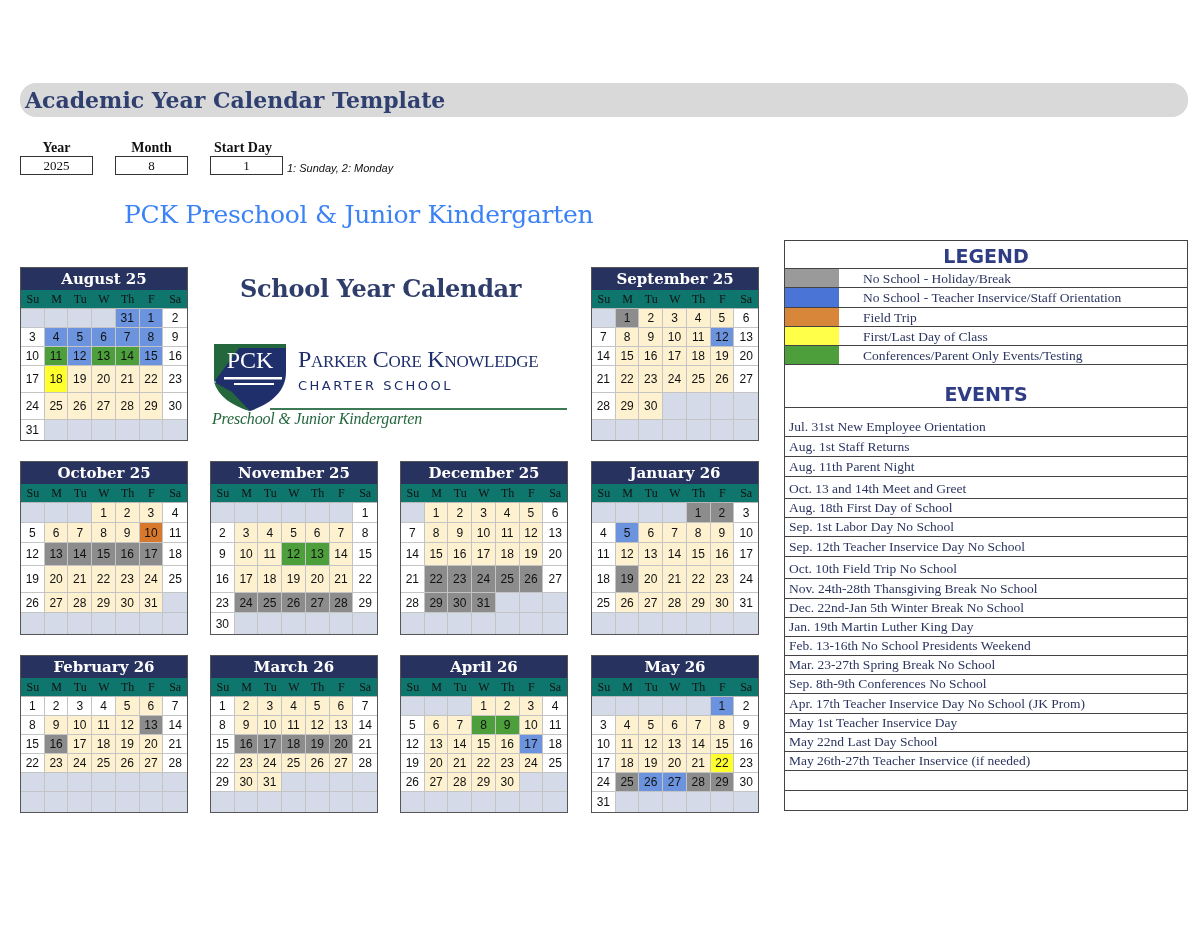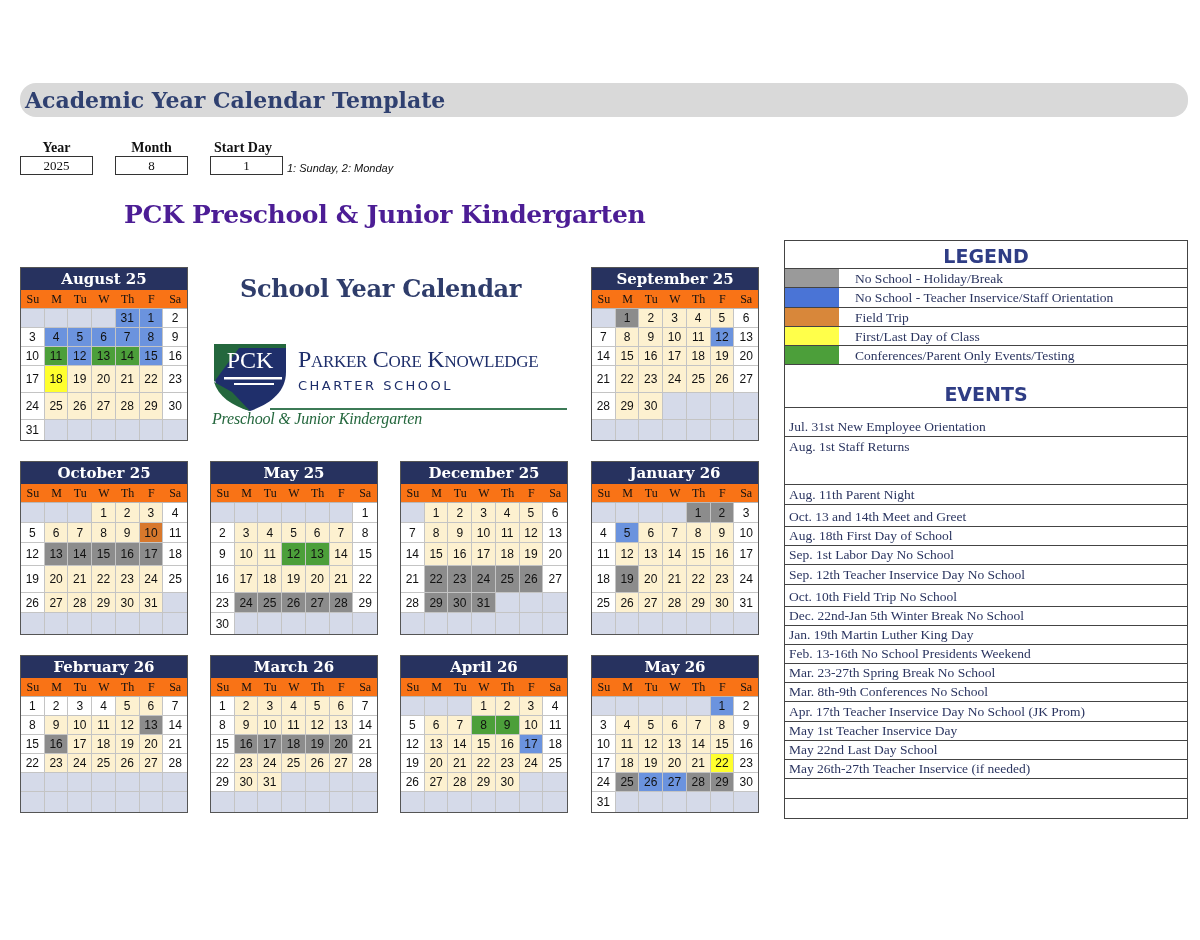--- a/index.html
+++ b/index.html
@@ -3,50 +3,50 @@
 <meta charset="utf-8">
 <style>
   * { box-sizing: border-box; margin: 0; padding: 0; }
   body { width: 1200px; height: 940px; background: #ffffff; position: relative; overflow: hidden; font-family: "DejaVu Serif", serif; color: #2b3560; }
   .title-bar { position: absolute; left: 20px; top: 83px; width: 1168px; height: 34px; background: #d9d9d9; border-radius: 16px; }
   .title-bar span { position: absolute; left: 5px; top: 4px; font-size: 22px; font-weight: bold; color: #2f4070; font-family: "DejaVu Serif", serif; letter-spacing: 0px; }
   .param { position: absolute; top: 140px; text-align: center; }
   .param .lbl { font-size: 14px; font-weight: bold; color: #111; font-family: "Liberation Serif", serif; height: 16px; line-height: 16px; }
   .param .val { border: 1px solid #333; height: 19px; font-size: 13px; line-height: 17px; color: #111; font-family: "Liberation Serif", serif; }
   .hint { position: absolute; left: 287px; top: 162px; font-size: 11px; font-style: italic; color: #111; font-family: "Liberation Sans", sans-serif; }
-  .school-title { position: absolute; left: 124px; top: 200px; font-size: 25px; font-weight: bold; color: #4c1d95; font-family: "DejaVu Serif", serif; letter-spacing: -0.3px; }
+  .school-title { position: absolute; left: 124px; top: 200px; font-size: 25px; font-weight: normal; color: #3b82f6; font-family: "DejaVu Serif", serif; letter-spacing: -0.3px; }
   .syc { position: absolute; left: 240px; top: 274px; font-size: 24px; font-weight: bold; color: #2f3d6b; font-family: "DejaVu Serif", serif; letter-spacing: -0.3px; }
   .logo { position: absolute; left: 210px; top: 340px; width: 360px; height: 100px; }
   .logo .shield { position: absolute; left: 2px; top: 2px; width: 76px; height: 70px; }
   .logo .pcktext { position: absolute; left: 88px; top: 10px; font-size: 21px; color: #1f2f6b; font-family: "Liberation Serif", serif; letter-spacing: -0.3px; white-space: nowrap; }
   .logo .charter { position: absolute; left: 88px; top: 38px; font-size: 13px; color: #1f2f6b; font-family: "DejaVu Sans", sans-serif; letter-spacing: 2.5px; }
   .logo .rule { position: absolute; left: 60px; top: 68px; width: 297px; height: 2px; background: #3c7a56; }
   .logo .sub { position: absolute; left: 2px; top: 70px; font-size: 16px; font-style: italic; color: #24673d; font-family: "Liberation Serif", serif; white-space: nowrap; letter-spacing: -0.2px; }
 
   .cal { position: absolute; width: 168px; border: 1.5px solid #555; background: #fff; }
   .cal .mhead { background: #27325f; color: #fff; text-align: center; font-weight: bold; font-size: 15px; height: 22px; line-height: 22px; font-family: "DejaVu Serif", serif; }
-  .cal .dhead { display: grid; grid-template-columns: repeat(7, 1fr); background: #f97316; height: 19px; border-bottom: 1px solid #b8b8b8; }
+  .cal .dhead { display: grid; grid-template-columns: repeat(7, 1fr); background: #0f766e; height: 19px; border-bottom: 1px solid #b8b8b8; }
   .cal .dhead span { text-align: center; font-size: 12px; line-height: 19px; color: #111; font-family: "Liberation Serif", serif; }
   .cal .week { display: grid; grid-template-columns: repeat(7, 1fr); }
   .cal .cell { text-align: center; font-size: 12px; font-family: "Liberation Sans", sans-serif; color: #111; border-right: 1px solid #c4c4c4; border-bottom: 1px solid #c4c4c4; display: flex; align-items: center; justify-content: center; }
   .cal .cell:last-child { border-right: none; }
   .c-empty { background: #d5dae9; }
   .c-weekend { background: #ffffff; }
   .c-school { background: #fdf1d0; }
   .c-holiday { background: #8c8c8c; }
   .c-inservice { background: #6b93de; }
   .c-trip { background: #d8782c; }
   .c-firstlast { background: #ffff2e; }
   .c-conf { background: #4c9f3a; }
 
   .legend { position: absolute; left: 784px; top: 240px; width: 404px; border: 1.5px solid #444; background: #fff; }
   .legend .hdr { text-align: center; font-weight: bold; font-size: 19px; color: #2f3d85; font-family: "DejaVu Sans", sans-serif; height: 28px; line-height: 30px; border-bottom: 1.5px solid #444; }
   .legend .lrow { display: flex; height: 19.3px; border-bottom: 1.5px solid #444; }
   .legend .swatch { width: 54px; height: 100%; }
-  .legend .ltext { padding-left: 16px; font-size: 13.5px; font-family: "Liberation Serif", serif; color: #2b3560; line-height: 20px; white-space: nowrap; }
+  .legend .ltext { padding-left: 24px; font-size: 13.5px; font-family: "Liberation Serif", serif; color: #2b3560; line-height: 20px; white-space: nowrap; }
   .legend .ehdr { text-align: center; font-weight: bold; font-size: 19px; color: #2f3d85; font-family: "DejaVu Sans", sans-serif; height: 26px; line-height: 26px; margin-top: 16px; }
   .legend .erow { border-top: 1.5px solid #444; padding-left: 4px; font-size: 13.5px; font-family: "Liberation Serif", serif; color: #2b3560; white-space: nowrap; display: flex; align-items: flex-end; padding-bottom: 1px; }
 </style>
 </head>
 <body>
 
 <div class="title-bar">
   <span>Academic Year Calendar Template</span>
 </div>
 
@@ -276,21 +276,21 @@
         <div class="cell c-empty" style="border-bottom: none;"></div>
         <div class="cell c-empty" style="border-bottom: none;"></div>
         <div class="cell c-empty" style="border-bottom: none;"></div>
         <div class="cell c-empty" style="border-bottom: none;"></div>
         <div class="cell c-empty" style="border-bottom: none;"></div>
         <div class="cell c-empty" style="border-bottom: none;"></div>
         <div class="cell c-empty" style="border-bottom: none;"></div>
       </div>
     </div>
     <div class="cal" style="left: 210px; top: 461px;">
-      <div class="mhead">May 25</div>
+      <div class="mhead">November 25</div>
       <div class="dhead">
         <span>Su</span>
         <span>M</span>
         <span>Tu</span>
         <span>W</span>
         <span>Th</span>
         <span>F</span>
         <span>Sa</span>
       </div>
       <div class="week" style="height: 20px;">
@@ -767,31 +767,32 @@
       </div>
       <div class="lrow">
         <div class="swatch" style="background: rgb(76, 159, 58);"></div>
         <div class="ltext"> Conferences/Parent Only Events/Testing</div>
       </div>
     </div>
   <div class="ehdr">EVENTS</div>
   <div id="event-items">
       <div class="erow" style="height: 29px;">Jul. 31st New Employee Orientation</div>
       <div class="erow" style="height: 20px;">Aug. 1st Staff Returns</div>
-      <div class="erow" style="height: 20px; margin-top: 28px;">Aug. 11th Parent Night</div>
+      <div class="erow" style="height: 20px;">Aug. 11th Parent Night</div>
       <div class="erow" style="height: 22px;">Oct. 13 and 14th Meet and Greet</div>
       <div class="erow" style="height: 19px;">Aug. 18th First Day of School</div>
       <div class="erow" style="height: 19px;">Sep. 1st Labor Day No School</div>
       <div class="erow" style="height: 20px;">Sep. 12th Teacher Inservice Day No School</div>
       <div class="erow" style="height: 22px;">Oct. 10th Field Trip No School</div>
+      <div class="erow" style="height: 20px;">Nov. 24th-28th Thansgiving Break No School</div>
       <div class="erow" style="height: 19px;">Dec. 22nd-Jan 5th Winter Break No School</div>
       <div class="erow" style="height: 19px;">Jan. 19th Martin Luther King Day</div>
       <div class="erow" style="height: 19px;">Feb. 13-16th No School Presidents Weekend</div>
       <div class="erow" style="height: 19px;">Mar. 23-27th Spring Break No School</div>
-      <div class="erow" style="height: 19px;">Mar. 8th-9th Conferences No School</div>
+      <div class="erow" style="height: 19px;">Sep. 8th-9th Conferences No School</div>
       <div class="erow" style="height: 20px;">Apr. 17th Teacher Inservice Day No School (JK Prom)</div>
       <div class="erow" style="height: 19px;">May 1st Teacher Inservice Day</div>
       <div class="erow" style="height: 19px;">May 22nd Last Day School</div>
       <div class="erow" style="height: 19px;">May 26th-27th Teacher Inservice (if needed)</div>
       <div class="erow" style="height: 20px;"></div>
       <div class="erow" style="height: 20px;"></div>
     </div>
 </div>
 
 </body></html>

